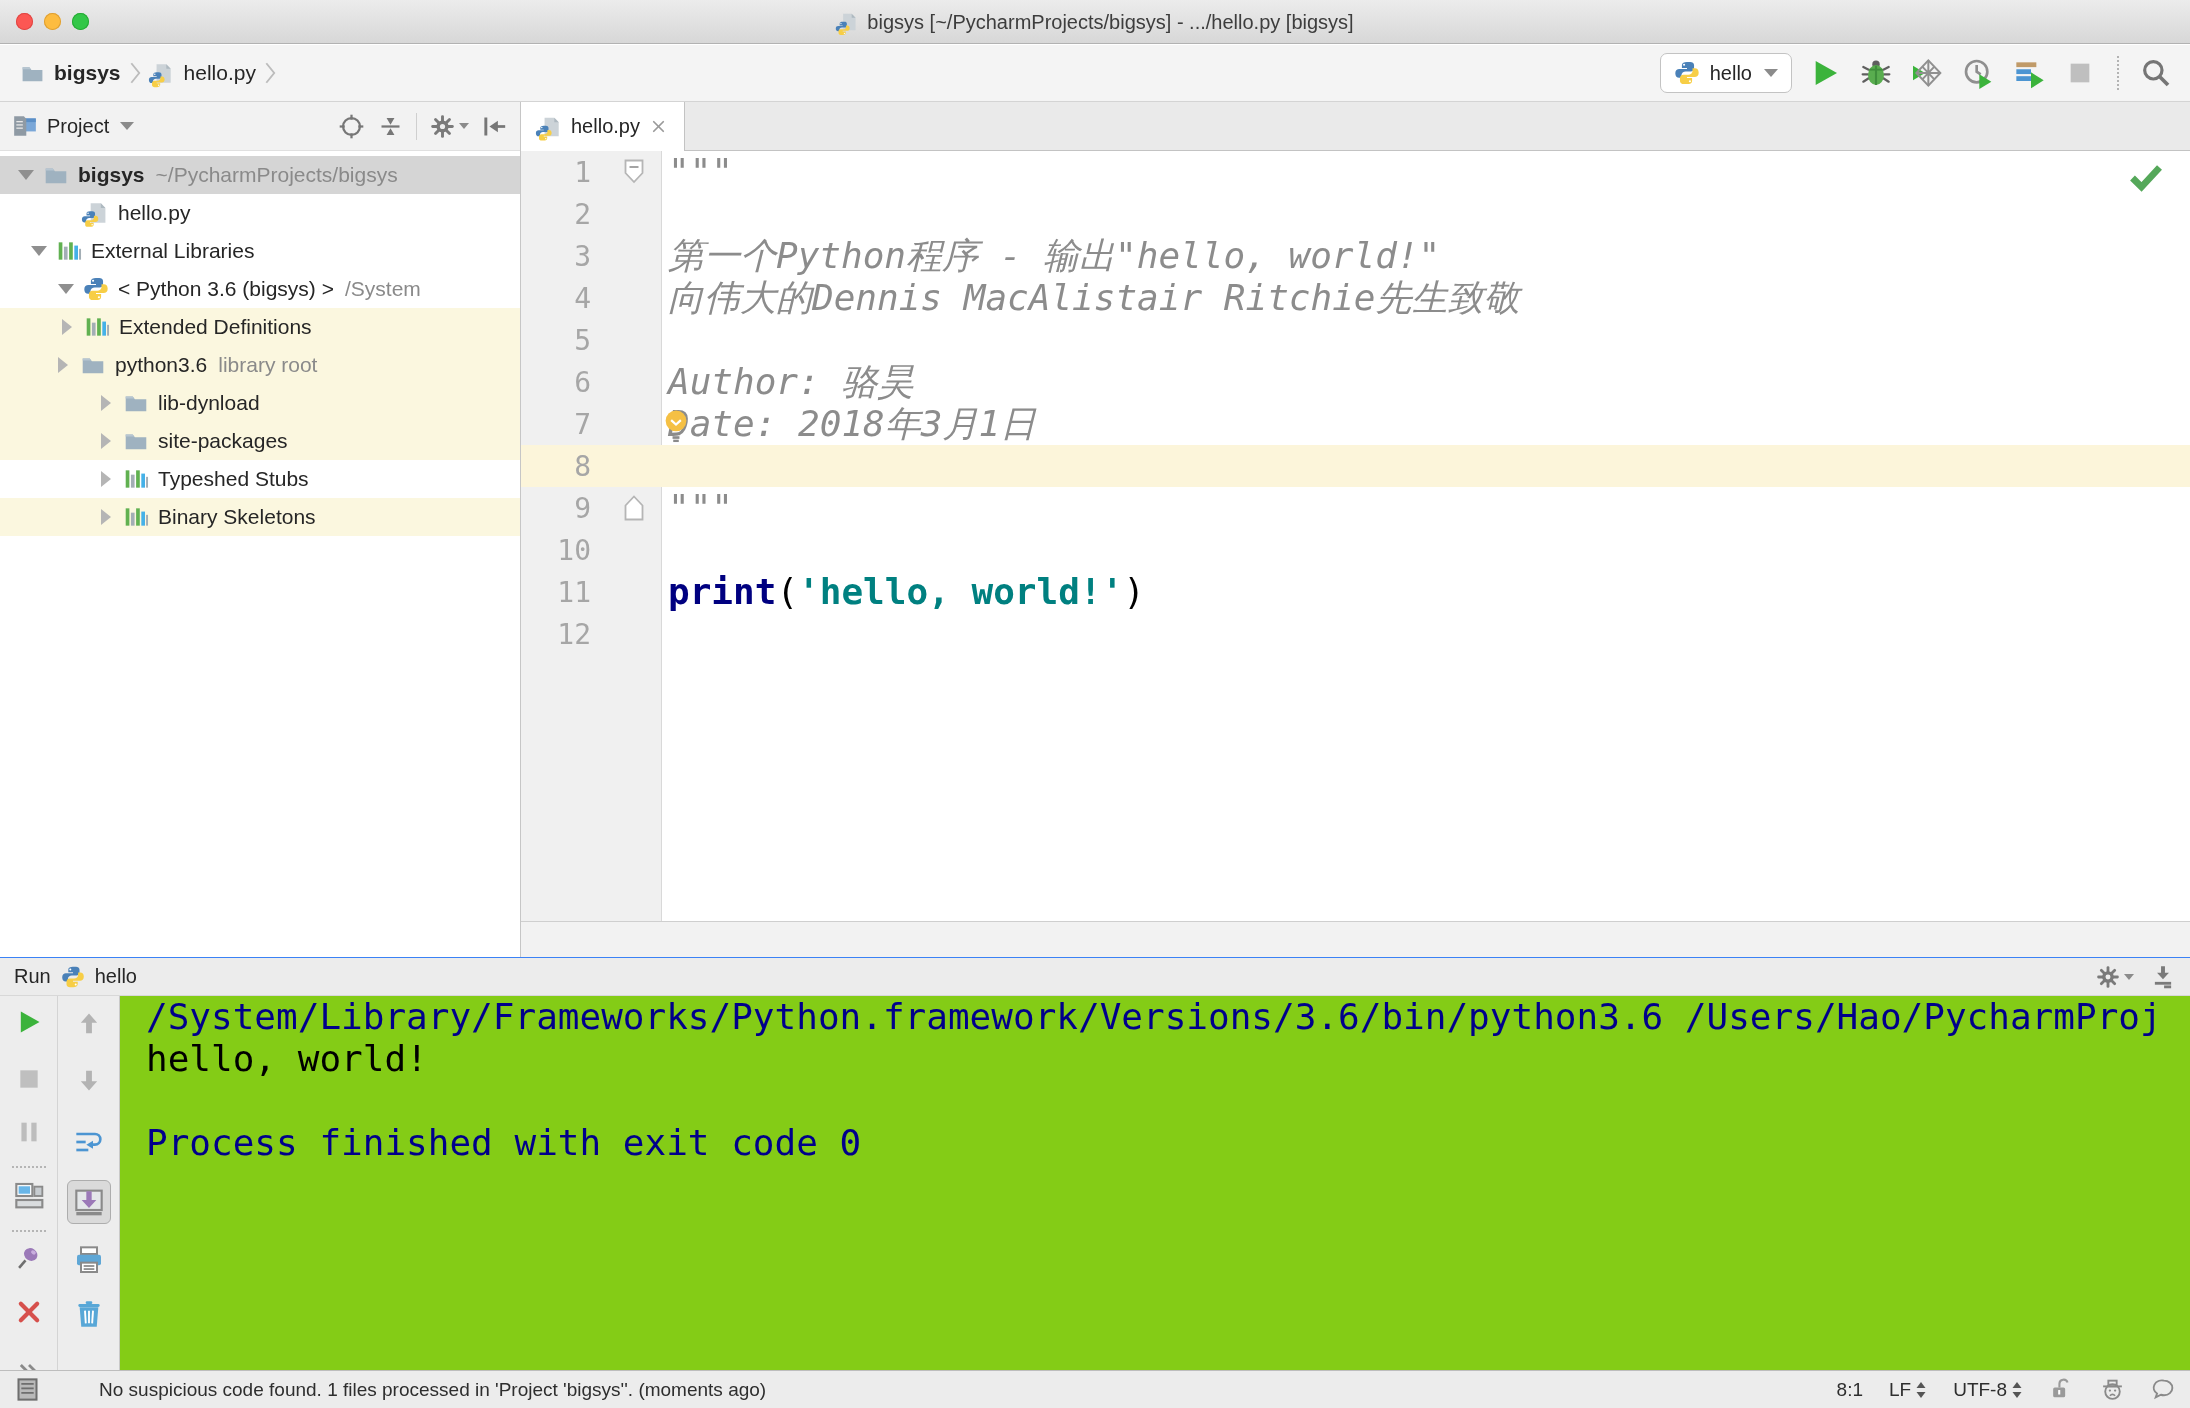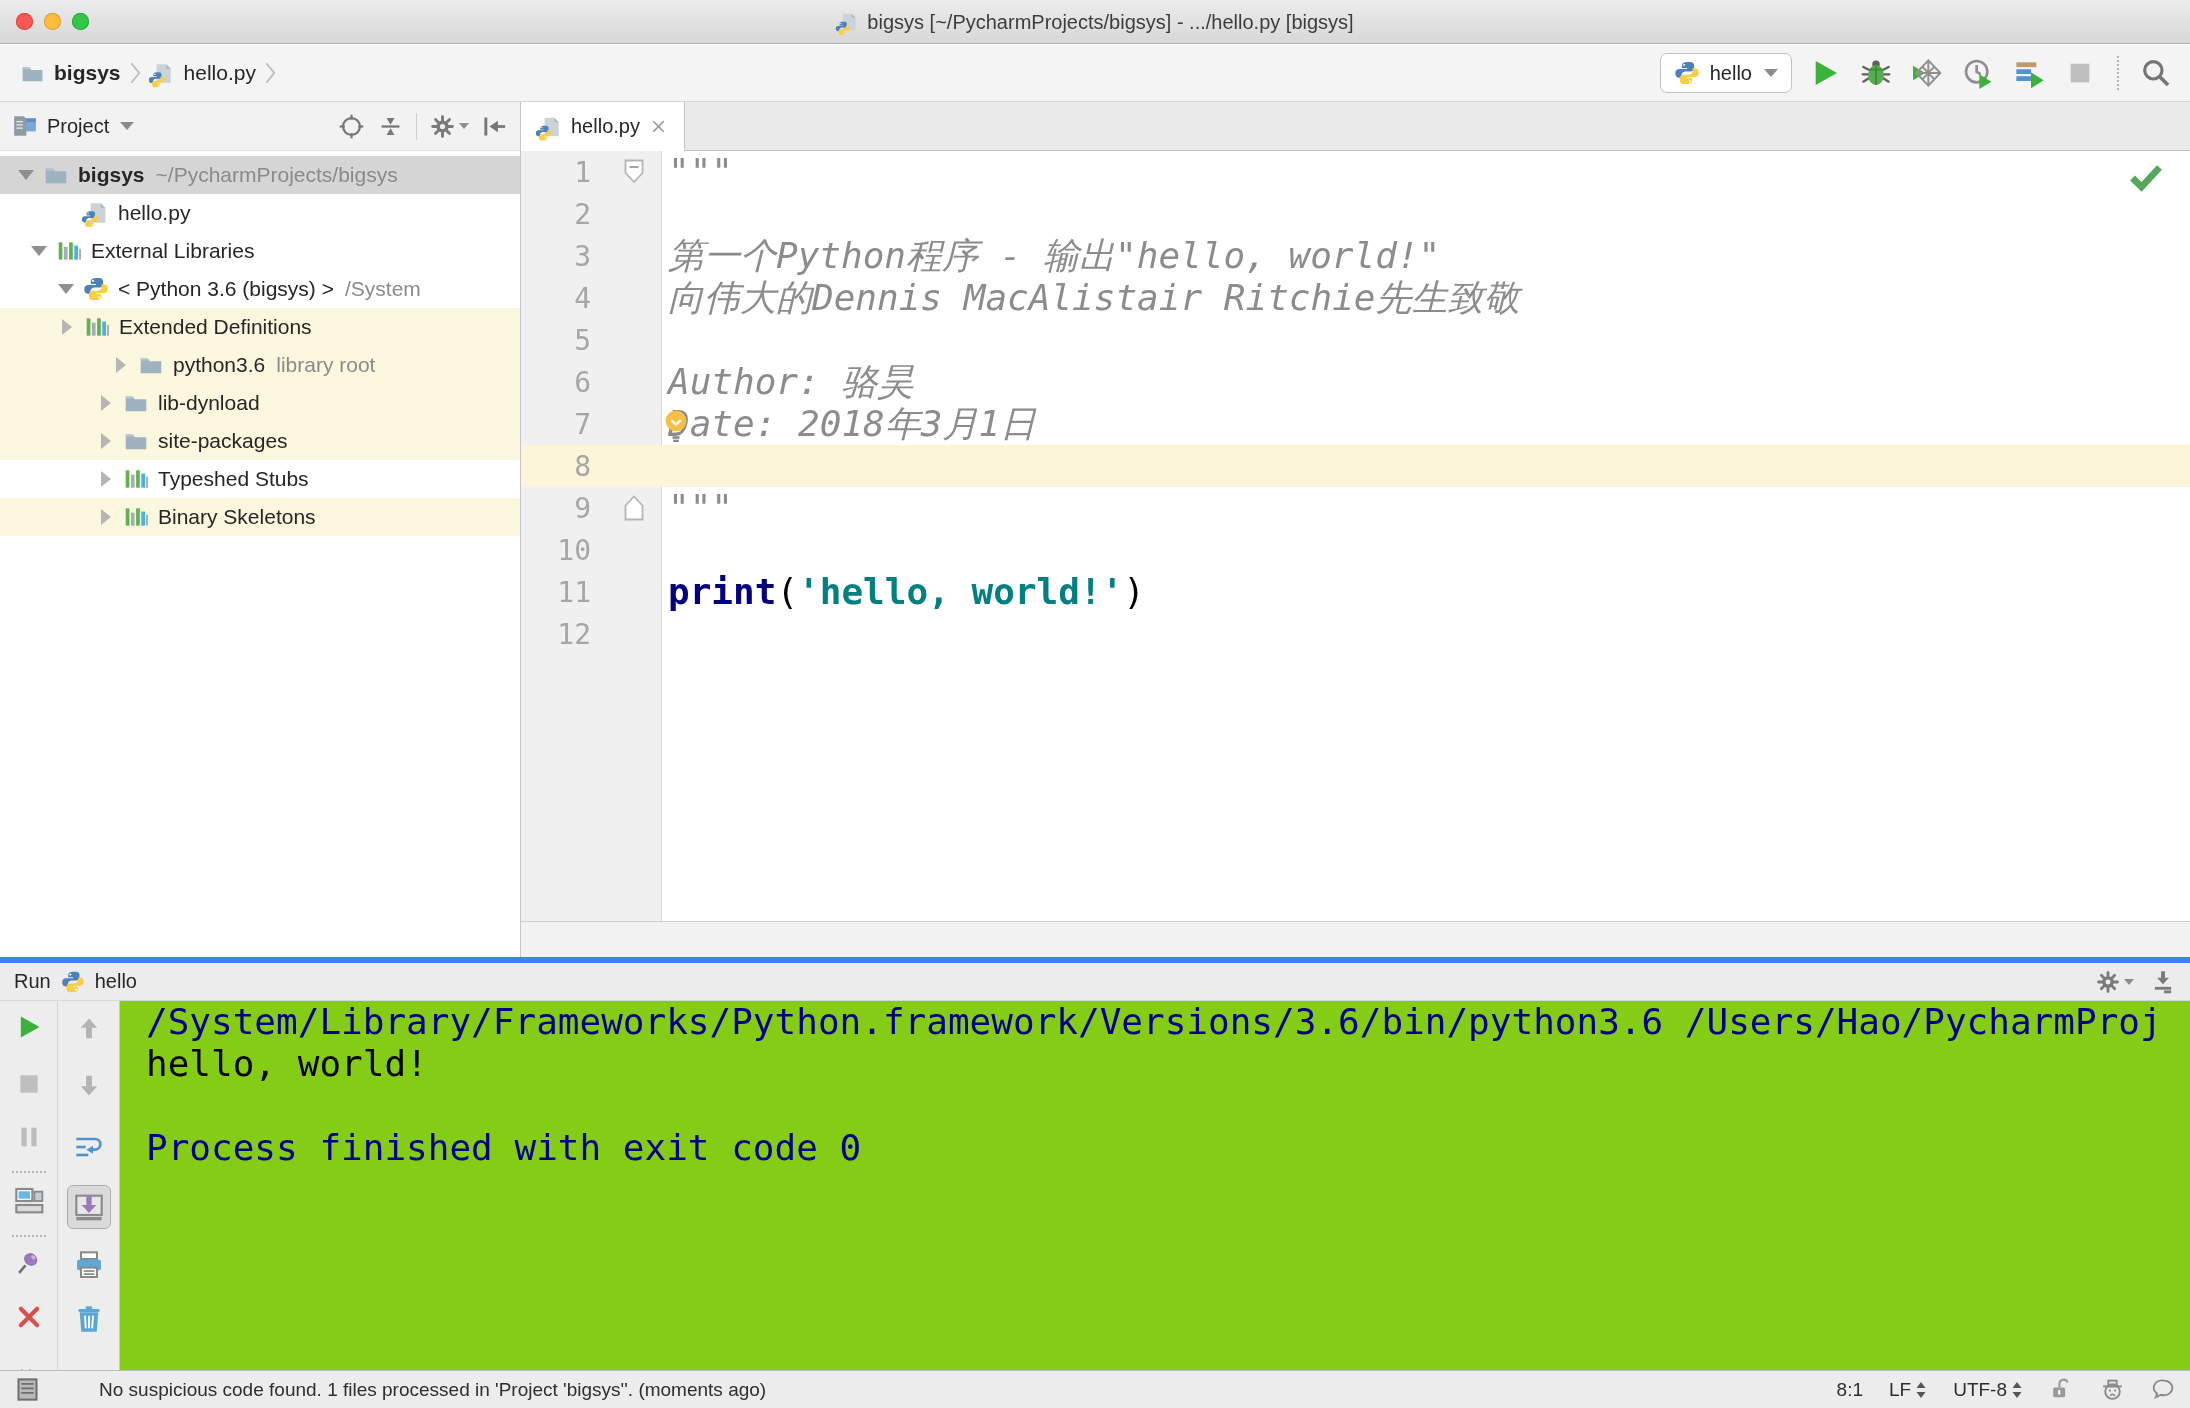--- a/index.html
+++ b/index.html
@@ -92,21 +92,21 @@
     line-height:42px; white-space:pre; }
   .seg-doc { color:var(--doc_gray,#8c8c8c); font-style:italic; }
   .seg-kw { color:var(--keyword_navy,#000080); font-weight:bold; }
   .seg-str { color:var(--string_teal,#008080); font-weight:bold; }
   .seg-plain { color:#000; }
   .bulb { position:absolute; left:138px; top:4px; width:34px; height:36px; z-index:3; }
   .editor-check { position:absolute; top:12px; right:26px; width:36px; height:30px; z-index:2; }
   .hstrip { height:36px; flex:none; background:#f2f2f2; border-top:1px solid #cfcfcf; }
 
   
-  .runpanel { position:absolute; left:0; right:0; top:957px; height:413px; border-top:6px solid #3b82f6;
+  .runpanel { position:absolute; left:0; right:0; top:957px; height:413px; border-top:1px solid #3b82f6;
     background:#fff; display:flex; flex-direction:column; }
   .run-header { height:38px; flex:none; background:#ececec; border-bottom:1px solid #d8d8d8;
     display:flex; align-items:center; padding:0 14px; gap:10px; font-size:20px; }
   .run-header .cicon { width:24px; height:24px; }
   .rh-tools { margin-left:auto; display:flex; align-items:center; gap:16px; }
   .rh-tools .hicon { width:26px; height:26px; display:block; }
   .run-body { flex:1; min-height:0; display:flex; }
   .run-col { flex:none; background:#ededed; display:flex; flex-direction:column; align-items:center; }
   .run-col1 { width:58px; border-right:1px solid #d4d4d4; }
   .run-col2 { width:62px; border-right:1px solid #c9c9c9; }
@@ -435,21 +435,21 @@
             <svg viewBox="0 0 24 24">
               <rect x="2.5" y="4" width="3.4" height="16" fill="#61b151"></rect>
               <rect x="7.3" y="8" width="3.4" height="12" fill="#a3aeb5"></rect>
               <rect x="12.1" y="4" width="3.4" height="16" fill="#61b151"></rect>
               <rect x="16.9" y="7" width="3.4" height="13" fill="#45b1e8"></rect>
               <rect x="21.3" y="10" width="1.8" height="10" fill="#a3aeb5"></rect>
             </svg>
           </span>
           <span class="tlabel">Extended Definitions</span>
         </div>
-        <div class="trow hl" style="padding-left: 108px;">
+        <div class="trow hl" style="padding-left: 50px;">
           <span class="arrow">
             <span class="arr-right"></span>
           </span>
           <span class="ticon">
             <svg viewBox="0 0 24 24">
               <path fill="#9fb2c0" d="M2.5 6h6.5l2 2.6H21.5V19.5H2.5z"></path>
               <path fill="#b7c6d1" d="M2.5 6h6.5l1.4 1.8H2.5z"></path>
             </svg>
           </span>
           <span class="tlabel">python3.6</span>

